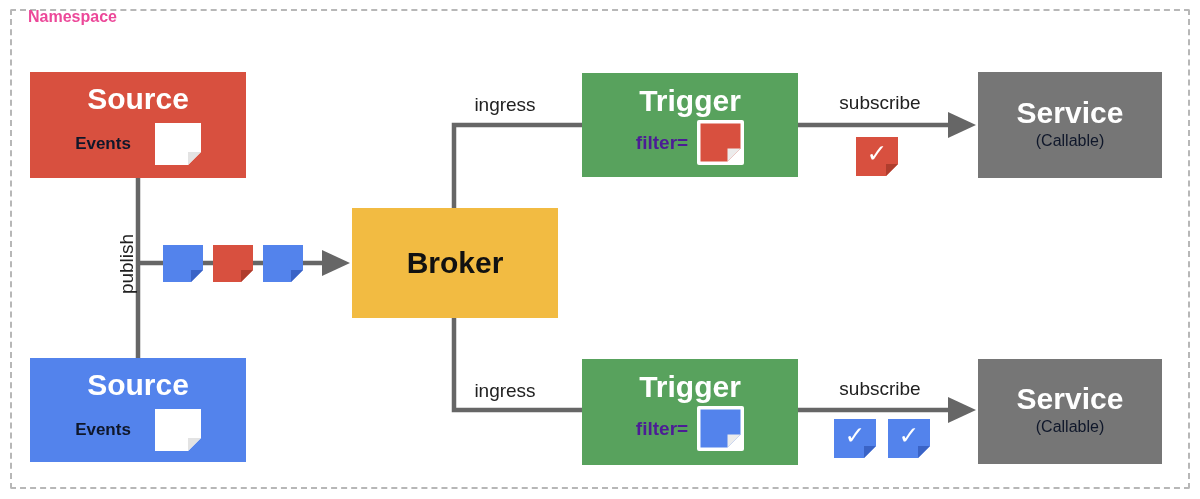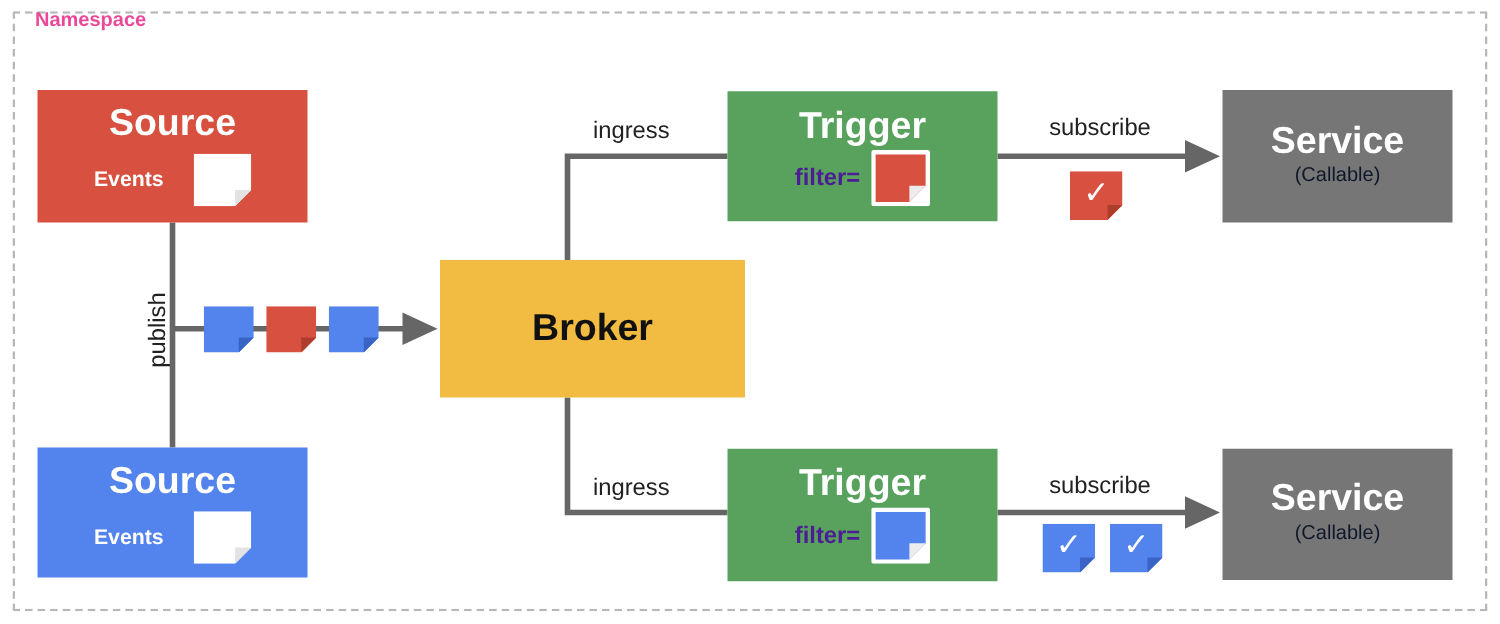--- a/index.html
+++ b/index.html
@@ -22,21 +22,21 @@
     box-sizing:border-box;
   }
   .box-title { font-size:30px; font-weight:bold; color:#ffffff; line-height:30px; }
   .box.source .box-title  { margin-top:12px; }
   .box.trigger .box-title { margin-top:13px; }
   .box.broker  { justify-content:center; }
   .box.broker .box-title  { color:#111111; margin-top:0; }
   .box.service { justify-content:center;text-align:right; }
   .service-sub { font-size:16px; color:#0f172a; line-height:24px; margin-top:1px; }
   .inner-row { display:flex; align-items:center; margin-top:9px; }
-  .events-label { font-size:17px; font-weight:bold; color:#ffffff; margin-right:24px; }
+  .events-label { font-size:17px; font-weight:bold; color:#0f172a; margin-right:24px; }
   .filter-label { font-size:19px; font-weight:bold; color:#4c1d95; margin-right:9px; }
   .edge-label {
     position:absolute; width:110px; text-align:center;
     font-size:19px; color:#212121; line-height:24px;
   }
   .edge-label.vertical { transform:rotate(-90deg); transform-origin:center; }
   .note { position:absolute; }
   .check-wrap { position:absolute; }
   .check-wrap .check-glyph {
     position:absolute; left:0; top:0; right:0; bottom:7px;
@@ -99,21 +99,21 @@
     <div class="box-title">Source</div>
     <div class="inner-row">
       <span class="events-label">Events</span>
       <svg width="46" height="42" viewBox="0 0 46 42">
         <path d="M0 0 H46 V29 L33 42 H0 Z" fill="#ffffff"></path>
           <path d="M46 29 L33 42 V29 Z" fill="#E3E3E3"></path>
       </svg>
     </div>
   </div>
 
-  <div class="box broker" style="left:352px; top:208px; width:244px; height:110px; background:#F2BB42;">
+  <div class="box broker" style="left:352px; top:208px; width:206px; height:110px; background:#F2BB42;">
     <div class="box-title">Broker</div>
   </div>
 
   <div class="box trigger" style="left:582px; top:73px; width:216px; height:104px; background:#58A25D;">
     <div class="box-title">Trigger</div>
     <div class="inner-row" style="margin-top:4px;">
       <span class="filter-label">filter=</span>
       <svg width="47" height="45" viewBox="0 0 47 45">
         <rect x="0" y="0" width="47" height="45" rx="2" fill="#ffffff"></rect>
         <path d="M3.5 3.5 H43.5 V28.5 L30.5 41.5 H3.5 Z" fill="#D8503F"></path>

